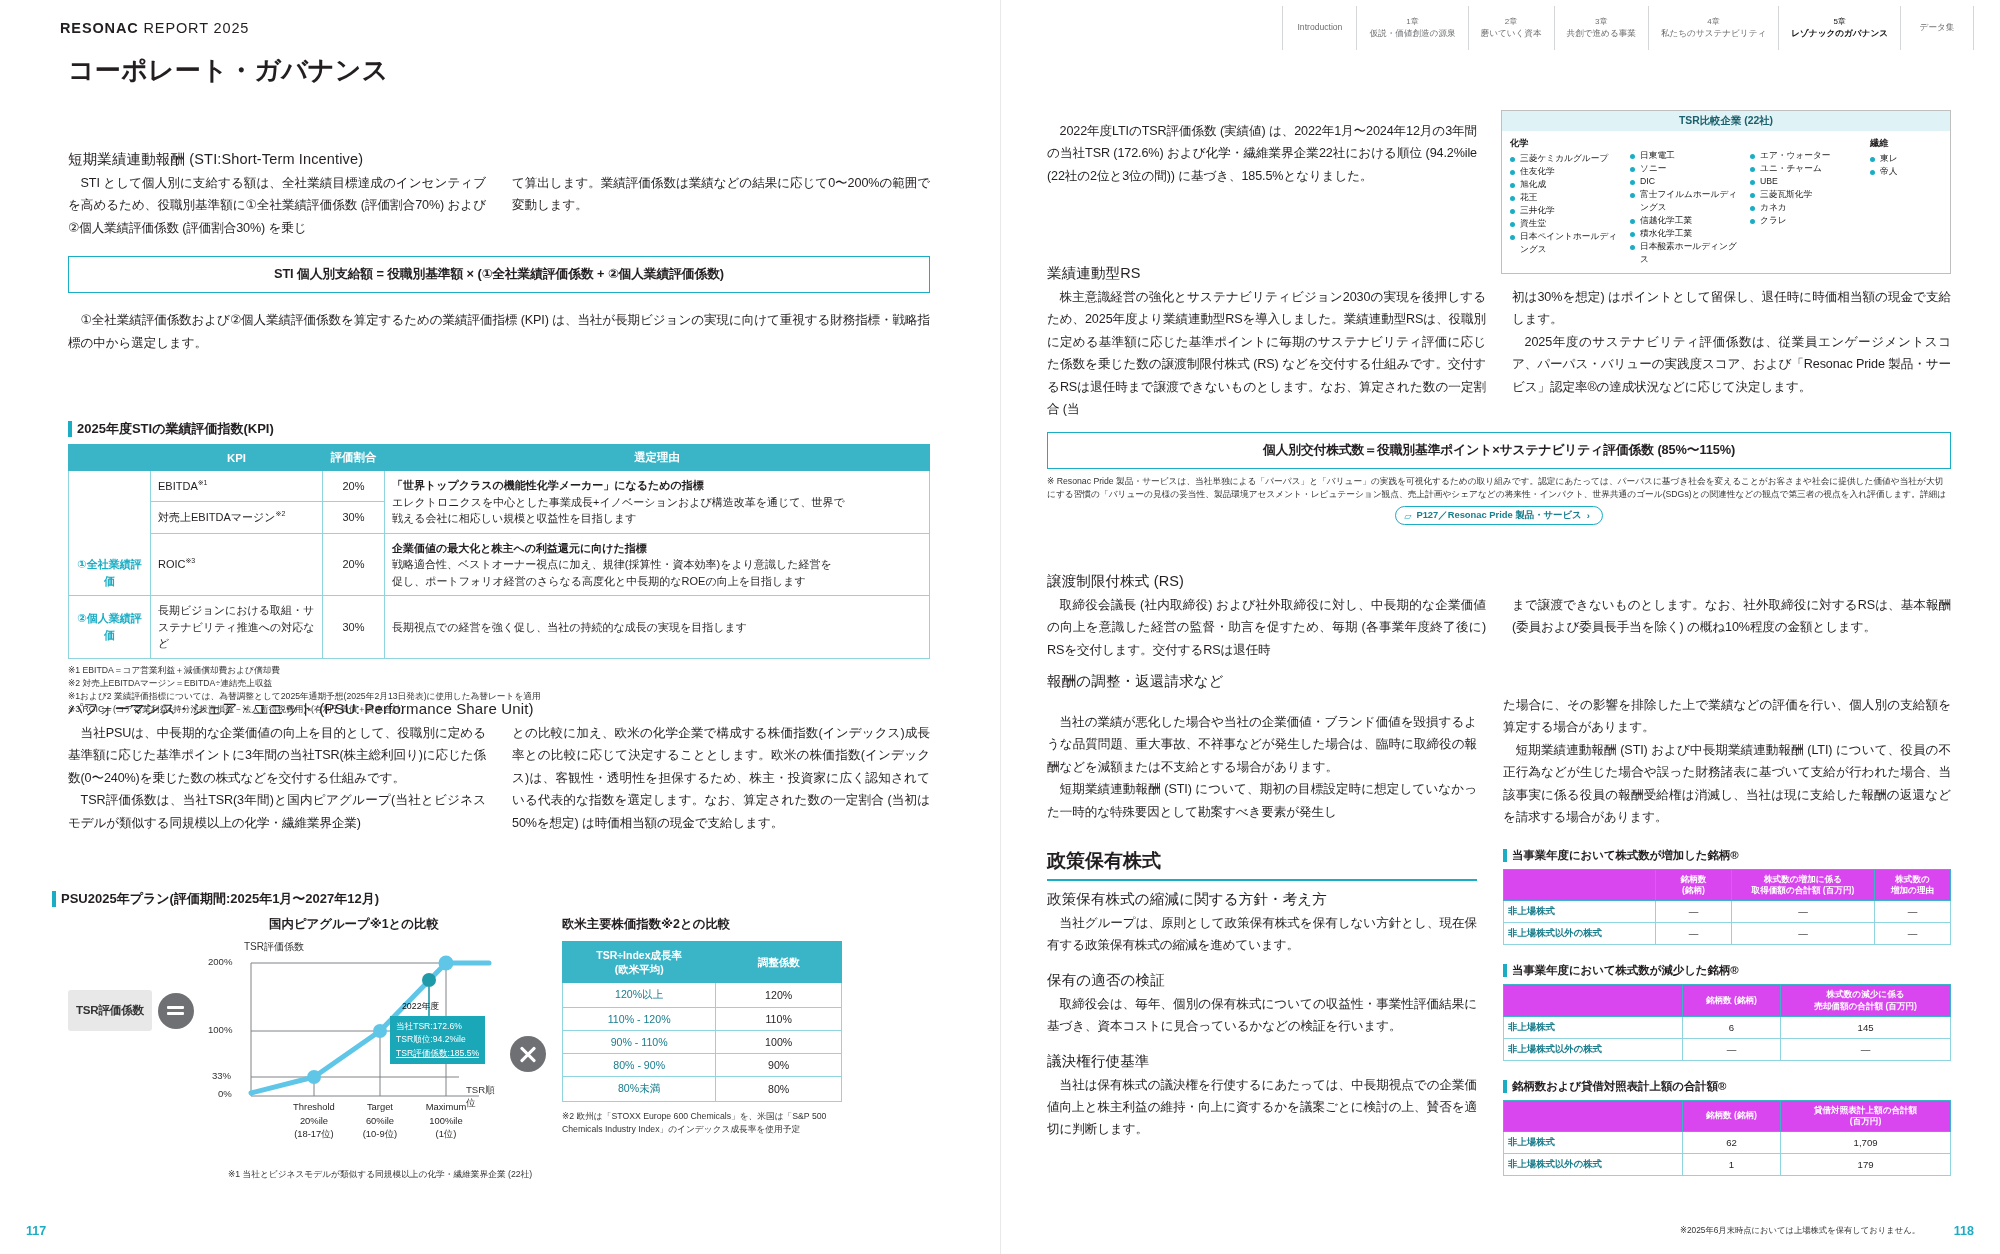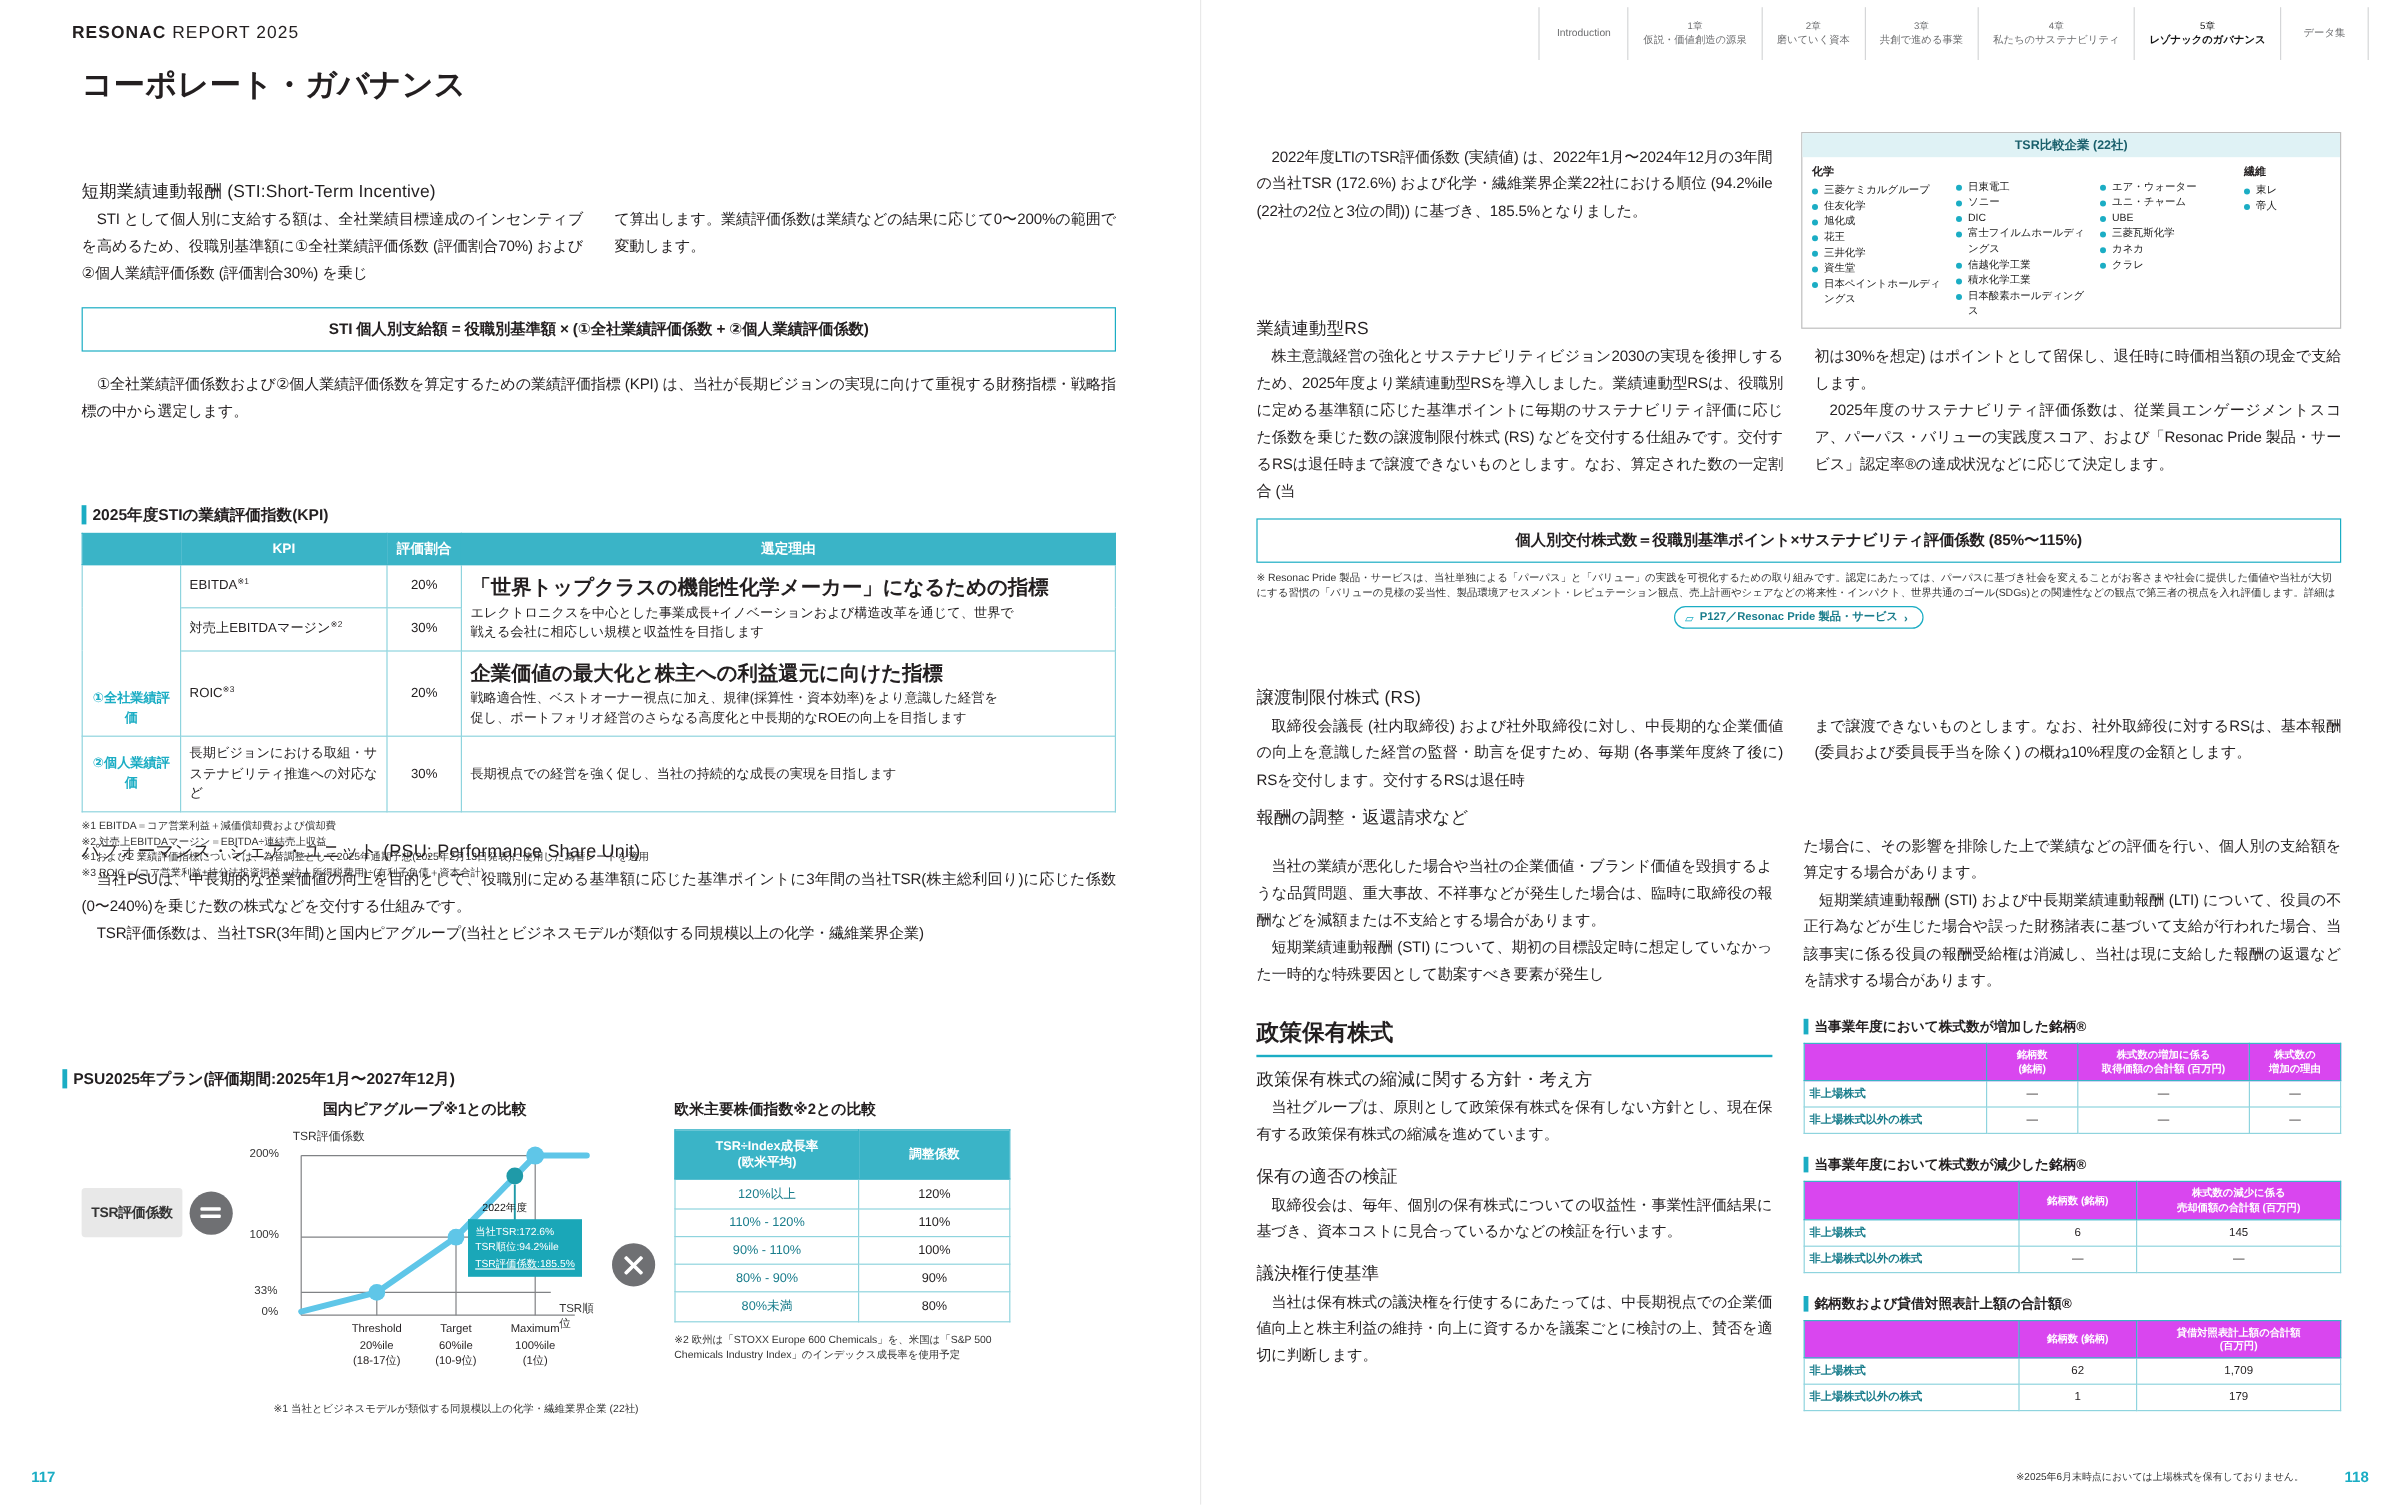--- a/index.html
+++ b/index.html
@@ -75,21 +75,21 @@
   }
   table.kpi td {
     border: 1px solid #8fd4de; font-size: 11px; padding: 6px 7px; vertical-align: middle;
     line-height: 1.5;
   }
   td.rowcat {
     color: #1badc4; font-weight: 700; font-size: 10.8px; text-align: center; width: 82px;
   }
   td.pct { text-align: center; width: 62px; font-size: 11.2px; }
   td.kpiname { width: 172px; }
-  td.reason b { display: block; font-size: 17px; }
+  td.reason b { display: block; font-size: 11px; }
   sup.mk { font-size: 7px; vertical-align: super; }
   .tsr-chip {
     background: #e8e8e8; color: #333; font-size: 11.6px; font-weight: 700;
     padding: 13px 8px; border-radius: 3px; white-space: nowrap; letter-spacing: -.02em;
   }
   .op-circle {
     width: 36px; height: 36px; border-radius: 50%; background: #6f7073;
     display: flex; align-items: center; justify-content: center; flex: 0 0 auto;
   }
   .op-circle .eq { width: 17px; }
@@ -243,20 +243,23 @@
         <div>※3 ROIC＝(コア営業利益±持分法投資損益－法人所得税費用)÷(有利子負債＋資本合計)</div>
       </div>
     </div>
 
     <div style="position:absolute; top:700px; left:68px; width:862px;">
       <div class="h-sec" style="font-size:15px;">パフォーマンス・シェア・ユニット (PSU: Performance Share Unit)</div>
       <div style="display:flex; gap:26px; margin-top:3px;">
         <div style="flex:1;">
           <div class="p indent">当社PSUは、中長期的な企業価値の向上を目的として、役職別に定める基準額に応じた基準ポイントに3年間の当社TSR(株主総利回り)に応じた係数(0〜240%)を乗じた数の株式などを交付する仕組みです。</div>
           <div class="p indent">TSR評価係数は、当社TSR(3年間)と国内ピアグループ(当社とビジネスモデルが類似する同規模以上の化学・繊維業界企業)</div>
+        </div>
+        <div style="flex:1;">
+          <div class="p">との比較に加え、欧米の化学企業で構成する株価指数(インデックス)成長率との比較に応じて決定することとします。欧米の株価指数(インデックス)は、客観性・透明性を担保するため、株主・投資家に広く認知されている代表的な指数を選定します。なお、算定された数の一定割合 (当初は50%を想定) は時価相当額の現金で支給します。</div>
         </div>
       </div>
     </div>
 
     <div style="position:absolute; top:890px; left:52px; width:862px;">
       <div class="barhead">PSU2025年プラン(評価期間:2025年1月〜2027年12月)</div>
     </div>
 
     <div style="position:absolute; top:916px; left:68px; width:880px; display:flex; align-items:flex-start;">
 

